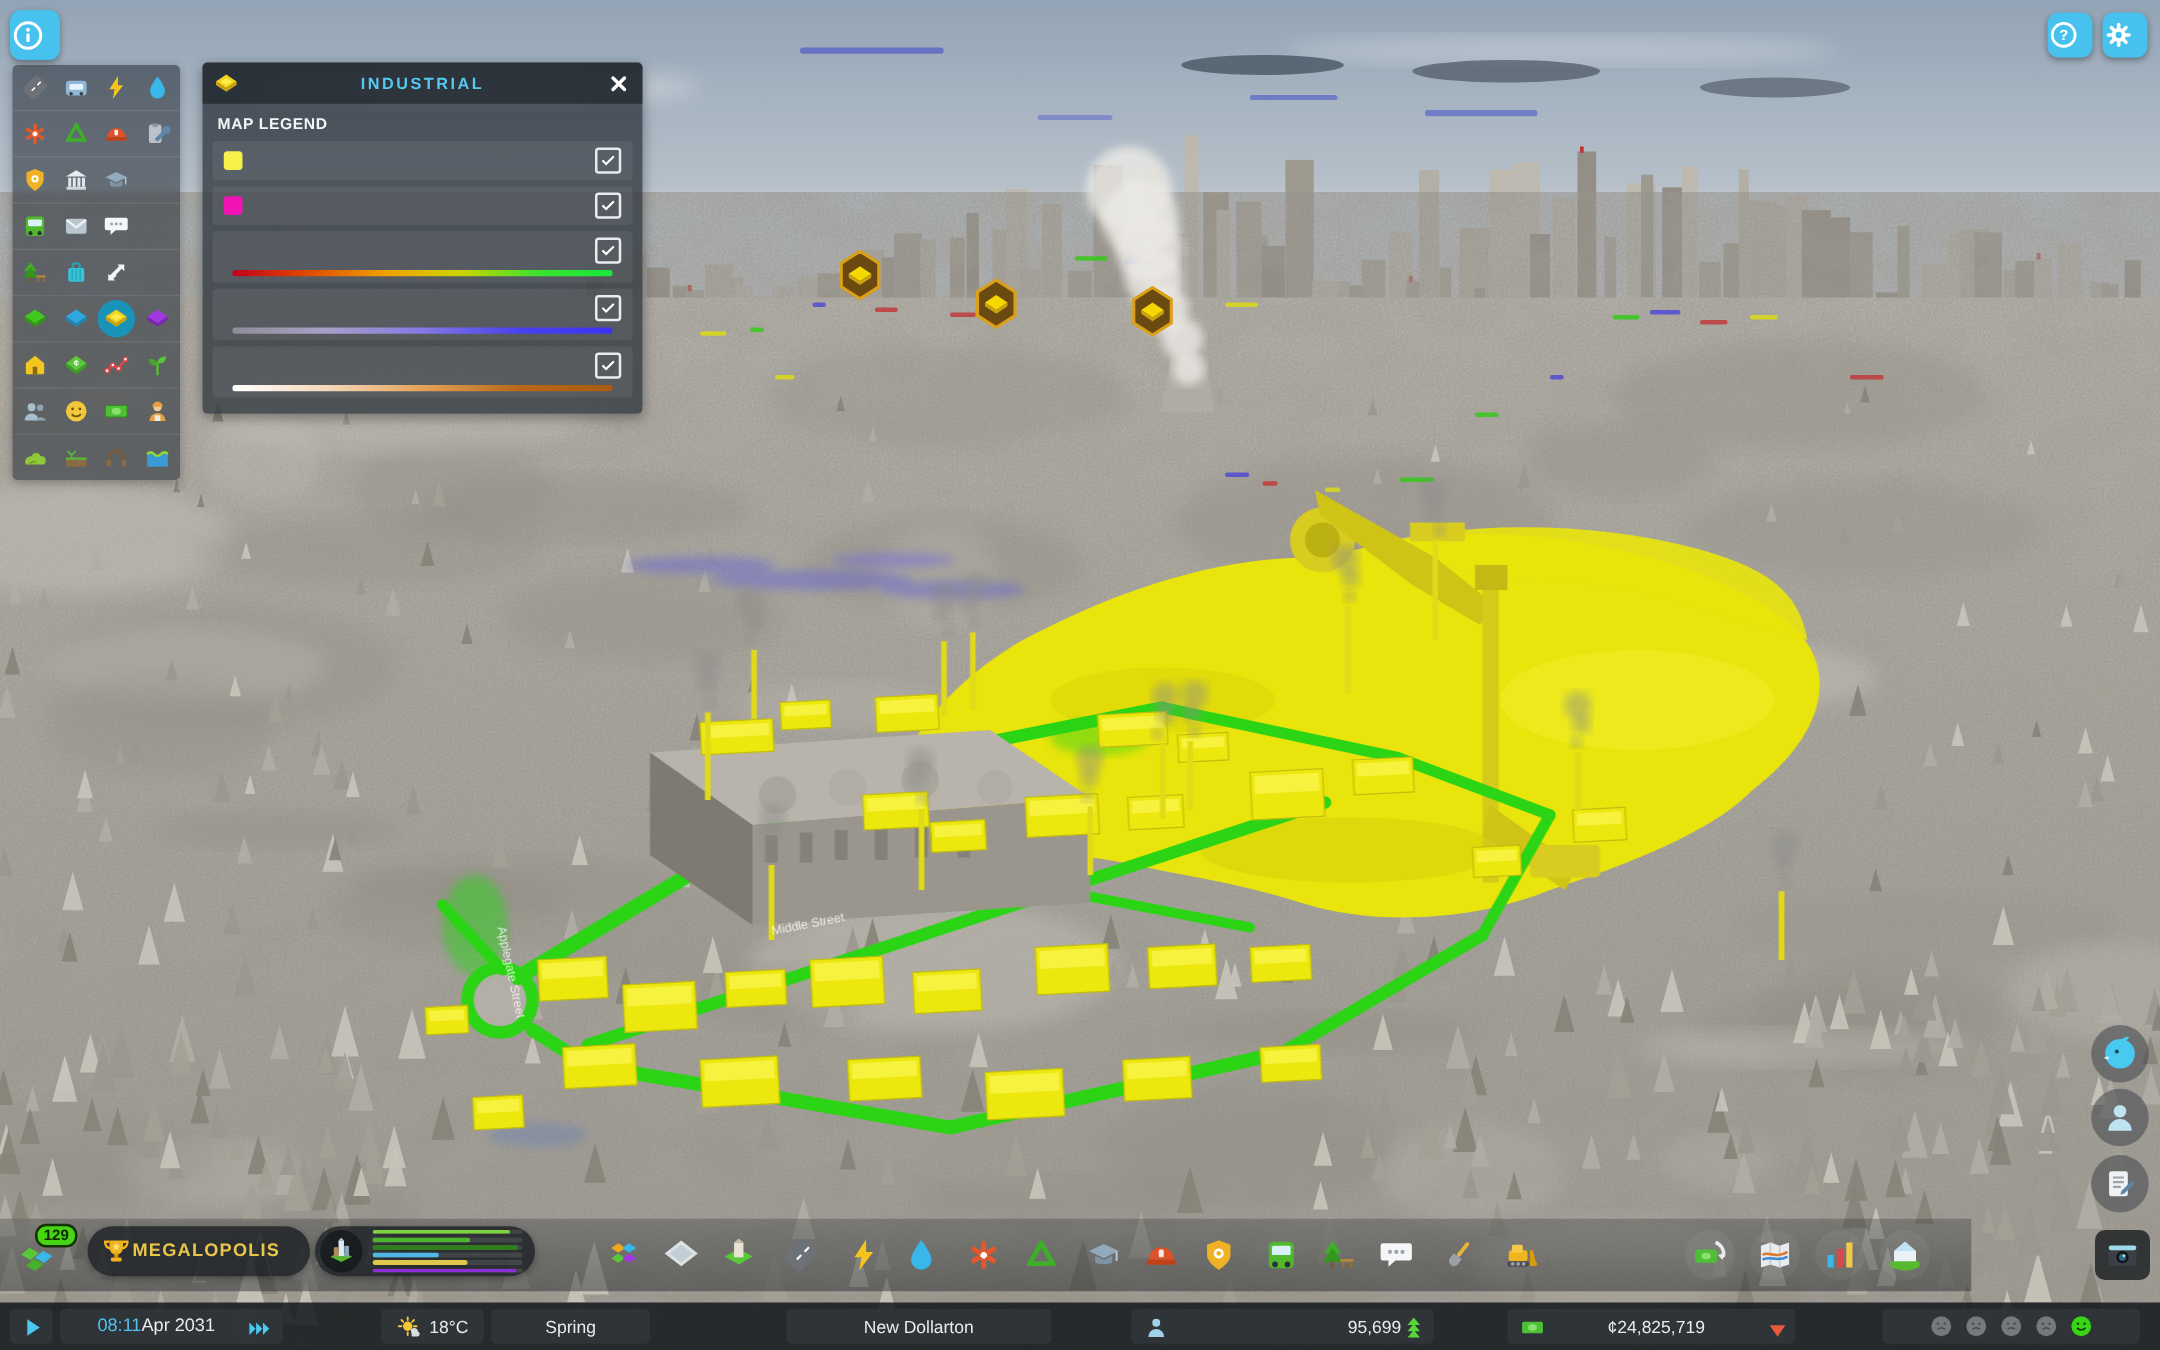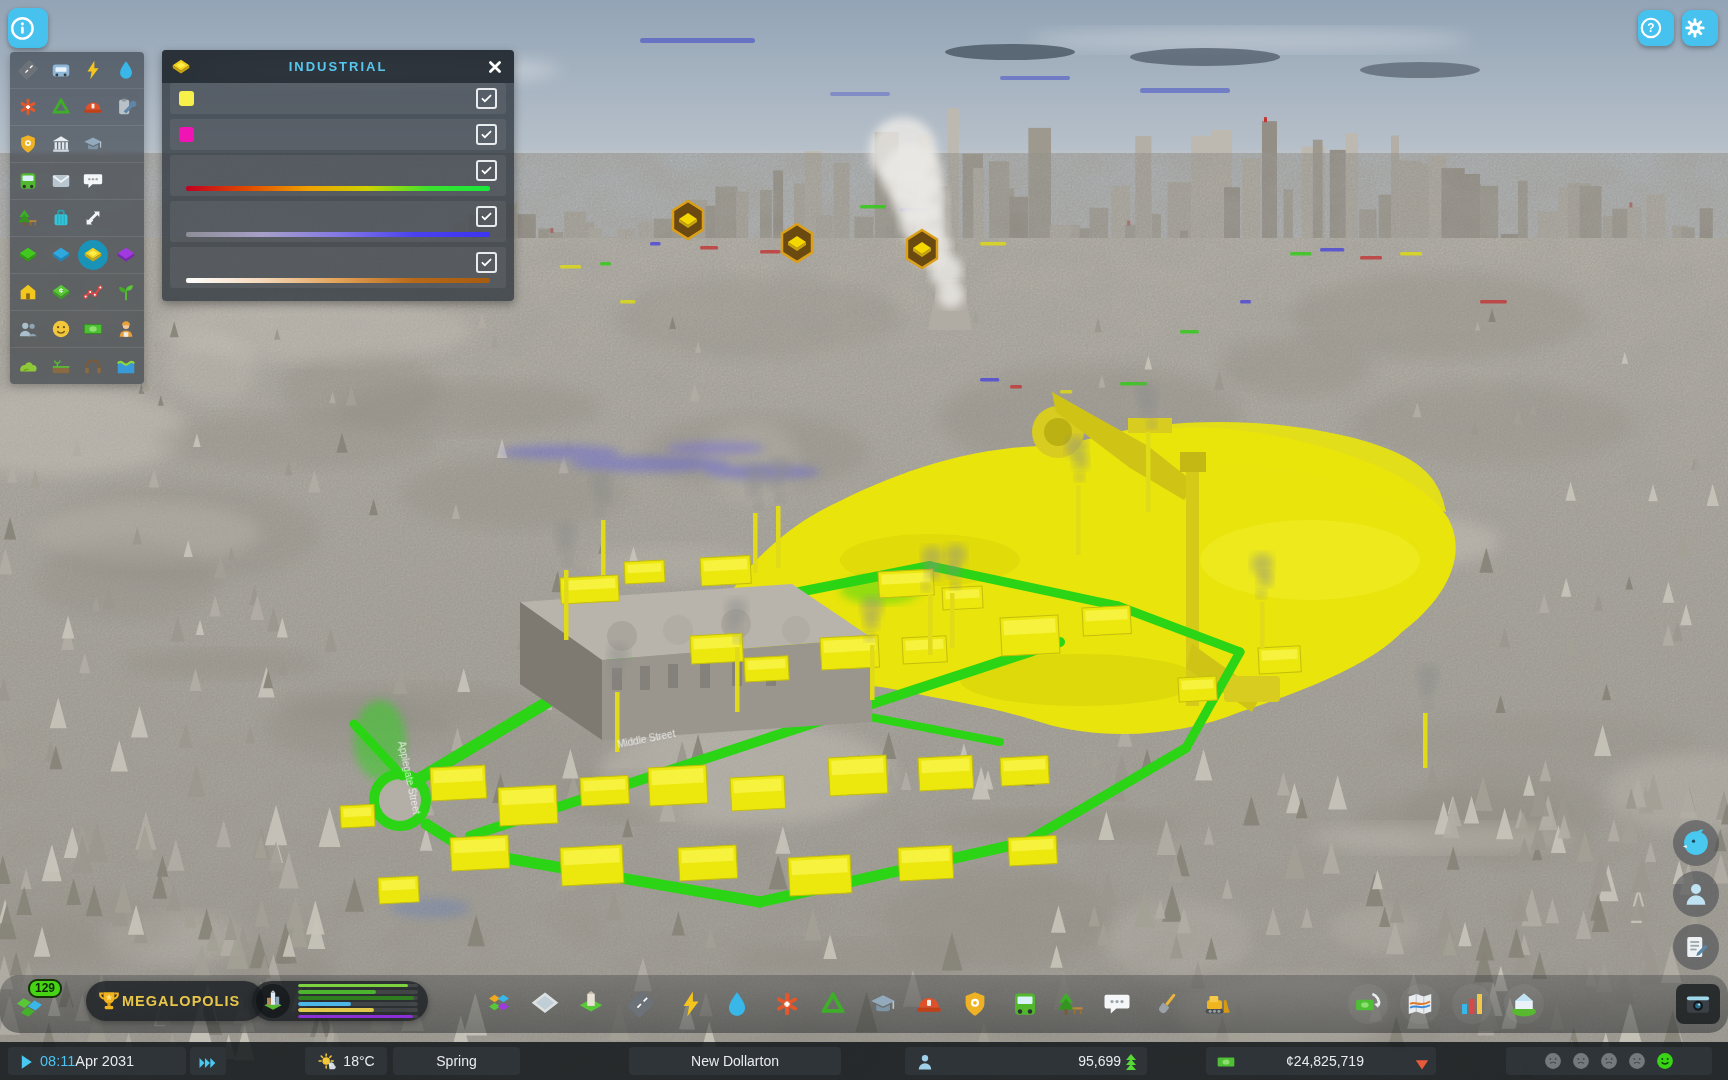--- a/index.html
+++ b/index.html
@@ -44,29 +44,29 @@
   .gradline{display:flex;align-items:center;margin-top:5px;}
   .gmin,.gmax{color:#bfc5ca;font-size:10.5px;}
   .gbar{flex:1;height:5px;border-radius:2px;margin:0 7px;}
 
   
   .rndbtn{position:absolute;left:1673px;width:46px;height:46px;border-radius:50%;
           background:rgba(66,70,74,.55);display:flex;align-items:center;justify-content:center;cursor:pointer;}
   .rndbtn svg{width:30px;height:30px;}
 
   
-  #toolbar-band{position:absolute;left:0;top:975px;width:1728px;height:58px;
-                background:linear-gradient(rgba(40,44,48,.30),rgba(30,34,38,.45));border-radius:19px;}
+  #toolbar-band{position:absolute;left:0;top:975px;width:1577px;height:58px;
+                background:linear-gradient(rgba(40,44,48,.30),rgba(30,34,38,.45));}
   .pill{position:absolute;top:6px;height:40px;background:rgba(26,29,33,.78);border-radius:20px;
         display:flex;align-items:center;box-shadow:0 2px 6px rgba(0,0,0,.3);}
   #milestone-badge{position:absolute;left:12px;top:8px;width:44px;height:40px;cursor:pointer;}
   #milestone-badge .tiles{width:36px;height:34px;margin-top:6px;}
   #badge-count{position:absolute;left:16px;top:-4px;background:#46d414;border:2px solid #143305;color:#0c2903;
                font-size:12px;font-weight:bold;border-radius:9px;padding:0 5px;line-height:15px;}
-  #trophy-pill{left:86px;width:158px;padding:0 10px;cursor:pointer;}
+  #trophy-pill{left:70px;width:158px;padding:0 10px;cursor:pointer;}
   #trophy-pill svg{width:26px;height:26px;margin-right:8px;}
   #city-milestone-name{color:#e8c64a;font-weight:bold;font-size:14.5px;letter-spacing:1px;}
   #progress-pill{left:252px;width:162px;padding:0 10px 0 4px;cursor:pointer;}
   #ms-circle{width:34px;height:34px;border-radius:50%;background:rgba(14,16,18,.6);flex:none;
              display:flex;align-items:center;justify-content:center;margin-right:8px;}
   #ms-circle svg{width:26px;height:26px;}
   #ms-bars{flex:1;display:flex;flex-direction:column;gap:2.6px;}
   .msb{height:3.6px;border-radius:2px;background:rgba(255,255,255,.10);overflow:hidden;}
   .msb i{display:block;height:100%;border-radius:2px;}
   .tb-group-wrap{position:absolute;top:0;height:58px;display:flex;align-items:center;}
@@ -80,21 +80,21 @@
   #camera-btn{position:absolute;left:1676px;top:9px;width:44px;height:40px;border-radius:8px;
               background:rgba(24,27,30,.8);display:flex;align-items:center;justify-content:center;cursor:pointer;}
   #camera-btn svg{width:30px;height:28px;}
 
   
   #status-bar{position:absolute;left:0;top:1042px;width:1728px;height:38px;background:rgba(18,22,26,.85);}
   .spill{position:absolute;top:5px;height:28px;background:rgba(48,53,58,.9);border-radius:4px;
          display:flex;align-items:center;justify-content:center;color:#e8ecef;font-size:14px;}
   .spill svg{width:20px;height:20px;}
   #play-btn{left:8px;width:34px;cursor:pointer;}
-  #time-pill{left:32px;width:138px;justify-content:flex-start;padding:0 8px;}
+  #time-pill{left:48px;width:138px;justify-content:center;padding:0 8px;}
   #clock{color:#4fc3f0;font-size:14.5px;}
   #date{font-size:14.5px;}
   #speed-pill{left:190px;width:36px;cursor:pointer;}
   #weather-pill{left:305px;width:82px;gap:6px;}
   #season-pill{left:393px;width:127px;}
   #cityname-pill{left:629px;width:212px;}
   #pop-pill{left:905px;width:222px;justify-content:flex-start;padding:0 10px;}
   #pop-pill .val{flex:1;text-align:right;}
   #money-pill{left:1206px;width:210px;justify-content:flex-start;padding:0 10px;cursor:pointer;}
   #money-pill .val{flex:1;text-align:center;}
@@ -1352,20 +1352,21 @@
             <path d="M12 7 L17 10.2 12 13.4 7 10.2Z" fill="#fbee4a"></path>
           </svg>
         </span>
       <span id="legend-title">INDUSTRIAL</span>
       <span id="legend-close">
           <svg viewBox="0 0 24 24" width="100%" height="100%">
             <path d="M7 7 L17 17 M17 7 L7 17" stroke="#fff" stroke-width="3" stroke-linecap="round"></path>
           </svg>
         </span>
     </div>
+    <div id="legend-section">MAP LEGEND</div>
     <div id="legend-rows">
         <div class="lrow">
           <div class="top">
             <span class="sw" style="background:#f7f04a"></span>
       <span class="llabel"></span>
       <span class="lmode"></span>
             <span class="cb">
               <svg viewBox="0 0 24 24" width="100%" height="100%">
                 <path d="M4.5 12.5 l4.5 4.5 L19.5 6.5" stroke="#fff" stroke-width="3.2" fill="none" stroke-linecap="round"></path>
               </svg>

